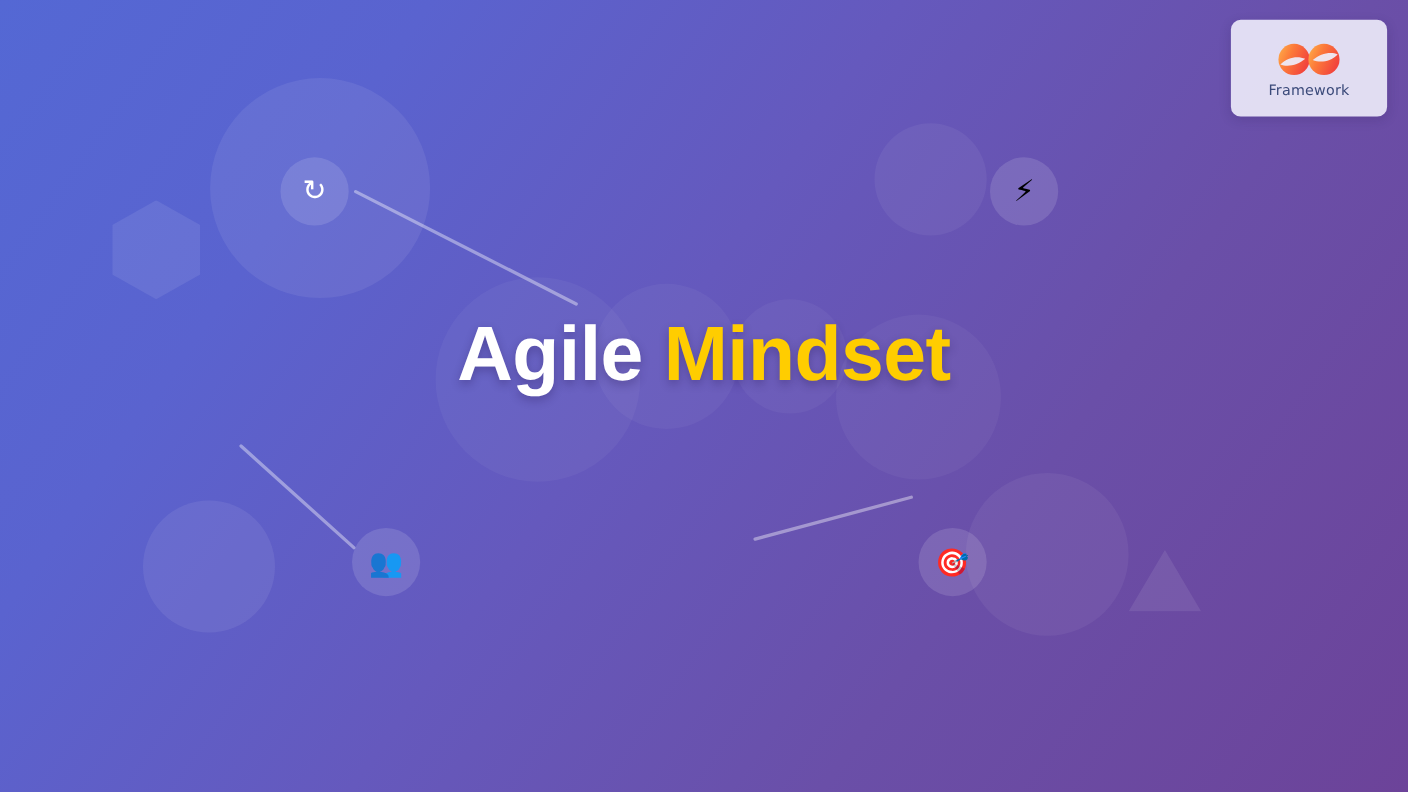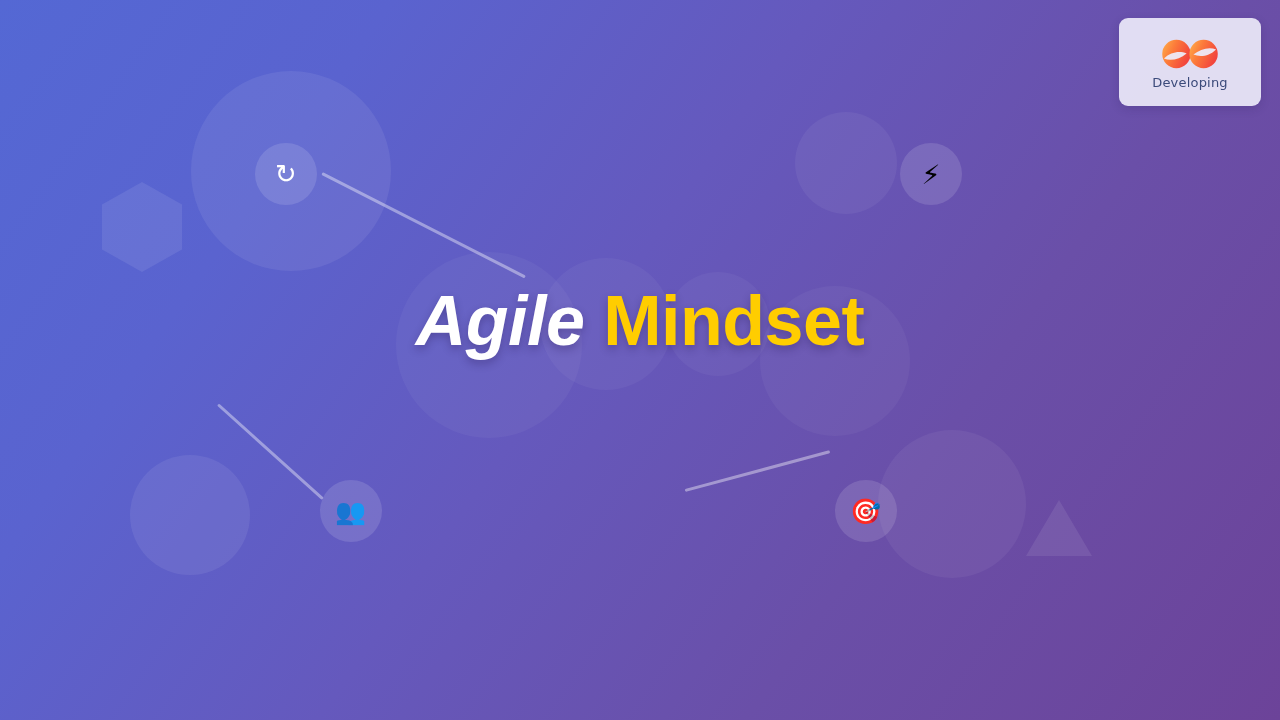--- a/index.html
+++ b/index.html
@@ -73,21 +73,21 @@
     text-align:center;
     z-index:5;
   }
   #title {
     font-size:70px;
     font-weight:bold;
     letter-spacing:-0.5px;
     line-height:1;
     text-shadow:0 4px 9px rgba(40,25,85,0.33);
   }
-  #title .part-white { color:#ffffff;font-style:italic; }
+  #title .part-white { color:#ffffff; }
   #title .part-accent { color:#FFCD00; }
   #subtitle {
     margin-top:36px;
     font-size:26px;
     font-weight:300;
     color:rgba(255,255,255,0.90);
     font-family:"DejaVu Sans", sans-serif;
     text-shadow:0 2px 6px rgba(40,25,85,0.25);
   }
 
@@ -170,16 +170,16 @@
 
       <circle cx="36" cy="33" r="25" fill="url(#lg)"></circle>
 
       <circle cx="84" cy="33" r="25" fill="url(#lg)"></circle>
 
       <path d="M14 41 C26 29, 42 27, 54 32 C42 42, 26 46, 14 41 Z" fill="#EDEAF7" opacity="0.95"></path>
       <path d="M106 25 C94 37, 78 39, 66 34 C78 24, 94 20, 106 25 Z" fill="#EDEAF7" opacity="0.95"></path>
 
       <path d="M48 21 C57 27, 63 39, 72 45" stroke="#EDEAF7" stroke-width="5" fill="none" stroke-linecap="round" opacity="0.0"></path>
     </svg>
-    <div id="brand-name">Developing</div>
+    <div id="brand-name">Framework</div>
   </div>
 
 </div>
 
 </body></html>

